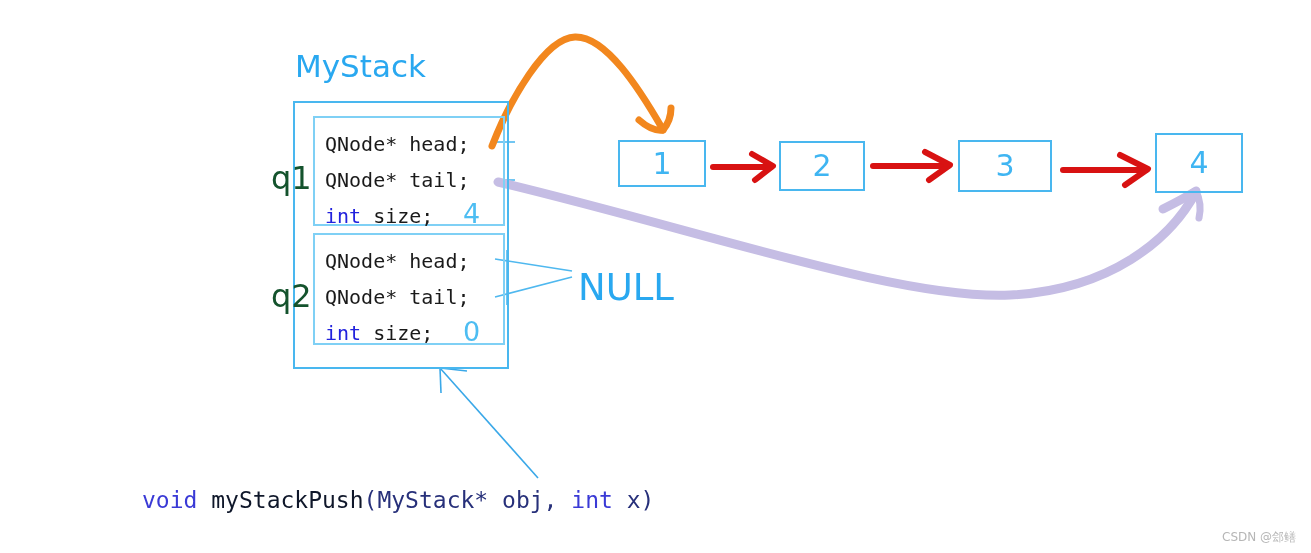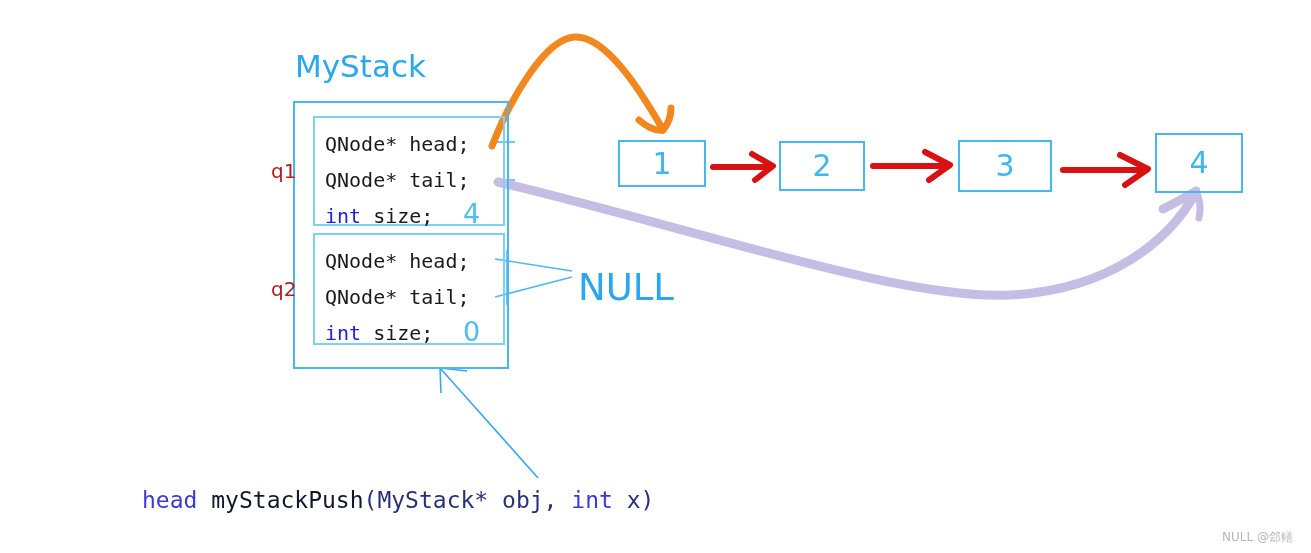--- a/index.html
+++ b/index.html
@@ -73,22 +73,22 @@
     font-size: 20px;
     line-height: 36px;
     color: #1a1a1a;
     white-space: nowrap;
   }
   .kw-int { color: #2222dd; }
 
   
   .q-label {
     font-family: "DejaVu Sans", sans-serif;
-    font-size: 20px;
-    color: #b91c1c;
+    font-size: 32px;
+    color: #14532d;
     white-space: nowrap;
   }
   #q1-label { left: 271px; top: 159px; }
   #q2-label { left: 271px; top: 277px; }
 
   
   .size-value {
     font-family: "DejaVu Sans", sans-serif;
     font-size: 27px;
     color: #4dbdf2;
@@ -237,17 +237,17 @@
         <div class="node-value">2</div>
       </div>
       <div class="abs node-box" style="left: 958px; top: 140px; width: 94px; height: 52px;">
         <div class="node-value">3</div>
       </div>
       <div class="abs node-box" style="left: 1155px; top: 133px; width: 88px; height: 60px;">
         <div class="node-value">4</div>
       </div>
     </div>
 
-  <div class="abs" id="code-line"><span class="c-kw">head</span><span class="c-pl"> </span><span class="c-fn">myStackPush</span><span class="c-pl">(MyStack* obj, </span><span class="c-kw">int</span><span class="c-pl"> x)</span></div>
-
-  <div class="abs" id="watermark">NULL @郐鳝</div>
+  <div class="abs" id="code-line"><span class="c-kw">void</span><span class="c-pl"> </span><span class="c-fn">myStackPush</span><span class="c-pl">(MyStack* obj, </span><span class="c-kw">int</span><span class="c-pl"> x)</span></div>
+
+  <div class="abs" id="watermark">CSDN @郐鳝</div>
 
 </div>
 
 </body></html>

